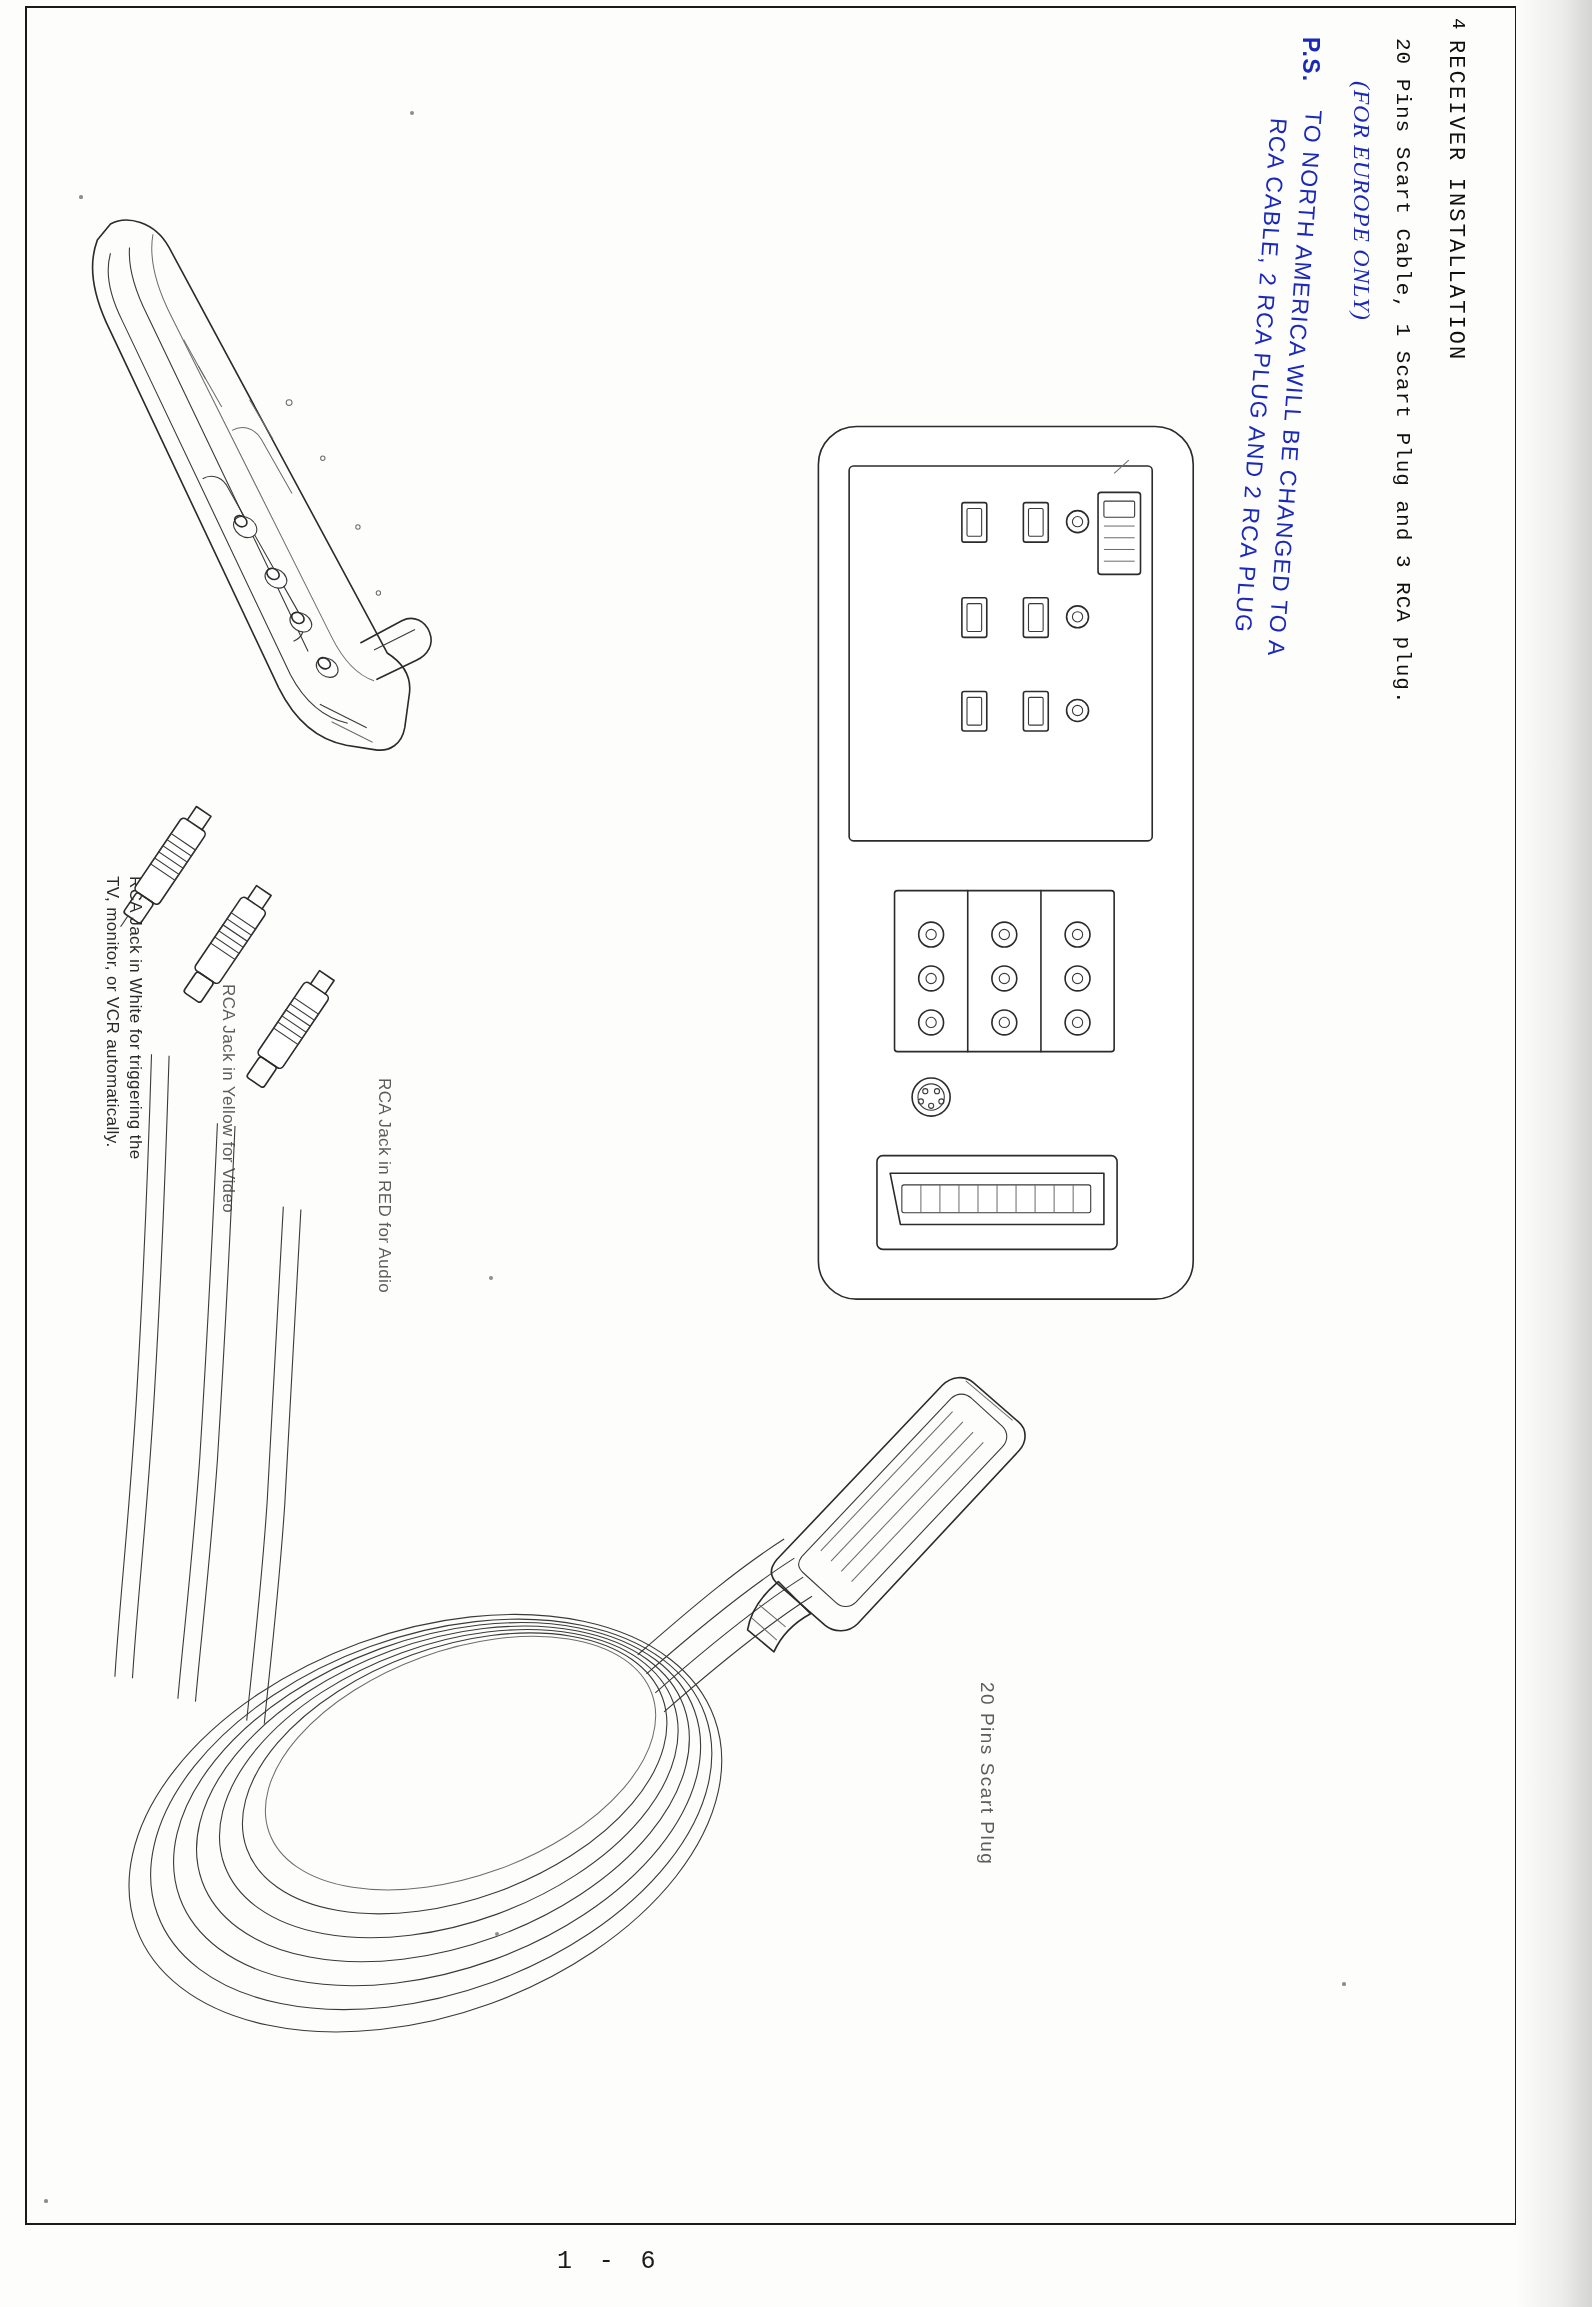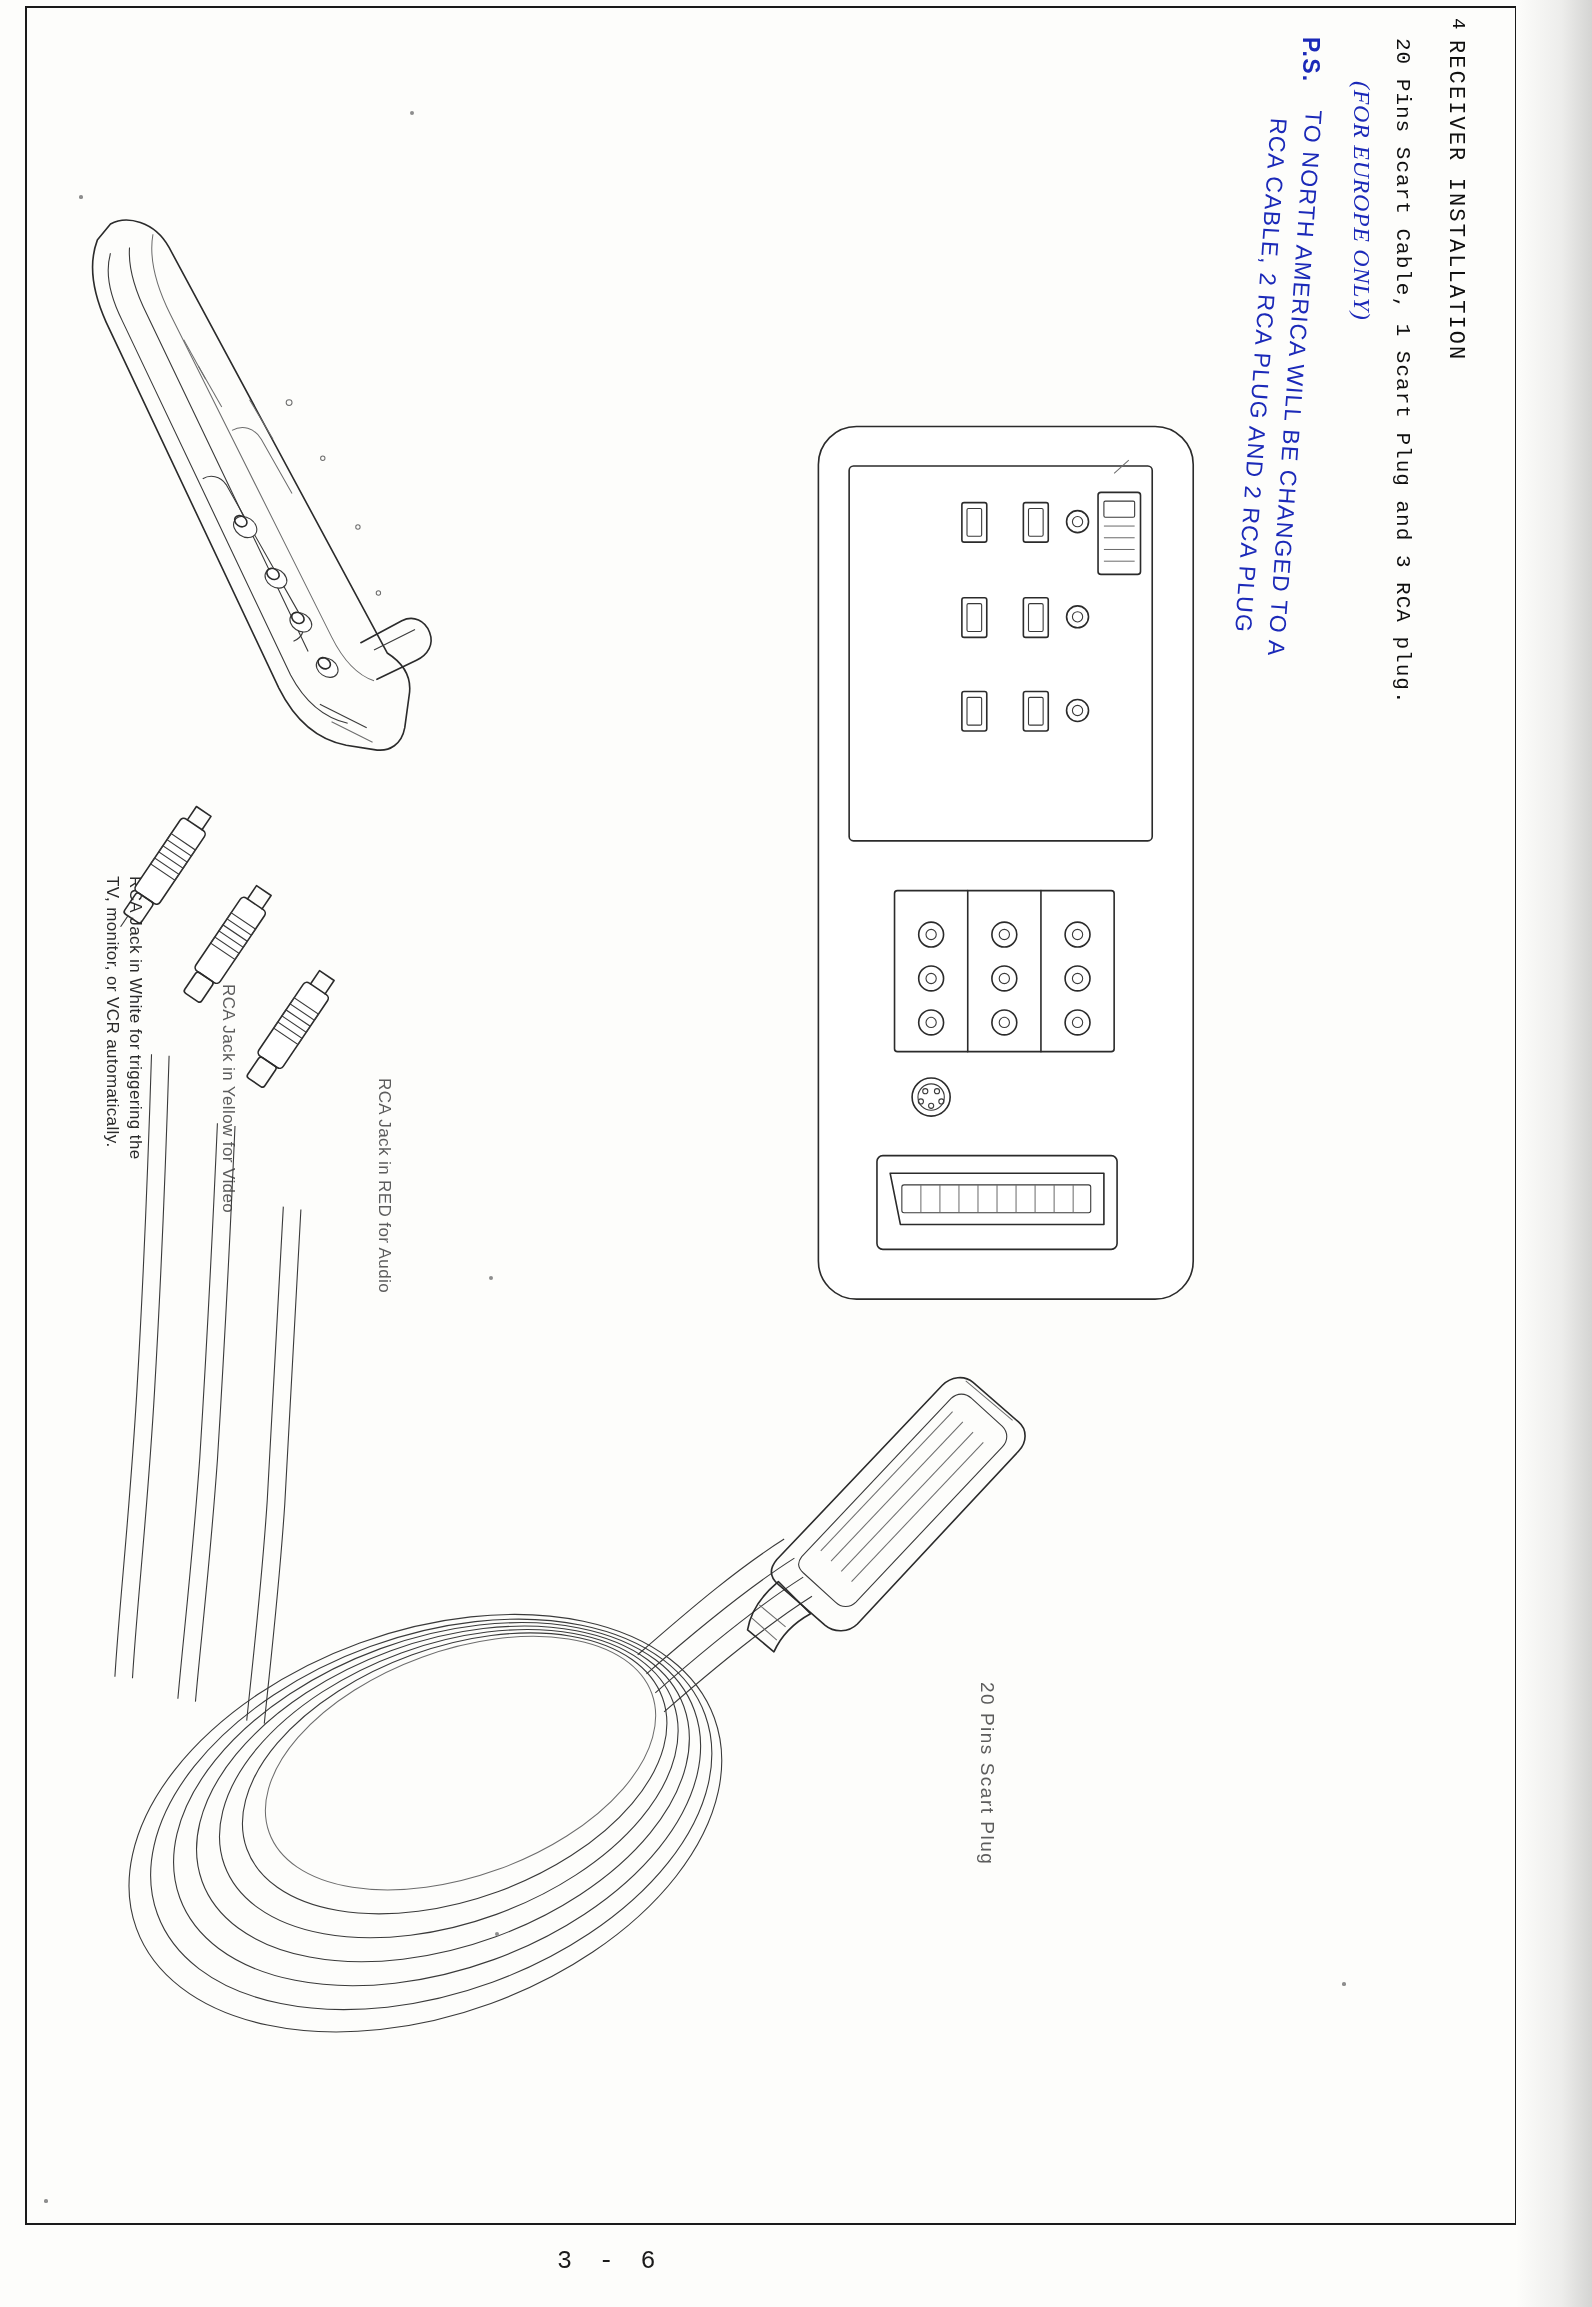--- a/index.html
+++ b/index.html
@@ -138,21 +138,21 @@
 
   <div class="rot caption" style="left:146px; top:876px;">RCA Jack in White for triggering the</div>
   <div class="rot caption" style="left:123px; top:876px;">TV, monitor, or VCR automatically.</div>
 
   <div class="rot caption caption-faint" style="left:239px; top:984px;">RCA Jack in Yellow for Video</div>
 
   <div class="rot caption caption-faint" style="left:395px; top:1078px;">RCA Jack in RED for Audio</div>
 
   <div class="rot caption caption-faint" style="left:998px; top:1682px; font-size:19px; letter-spacing:1.5px;">20 Pins Scart Plug</div>
 
-  <div class="pagenum">3 - 6</div>
+  <div class="pagenum">1 - 6</div>
 
   <svg class="art" style="left:59px; top:183px;" width="469" height="754" viewBox="0 0 640 1030">
 
     <path class="ln" d="M 52 78 C 40 110, 46 150, 64 190 L 300 690 C 320 730, 350 760, 392 768 L 430 774 C 452 778, 468 766, 472 744 L 478 700 C 482 676, 470 656, 448 642 L 150 88 C 130 52, 92 44, 70 56 Z"></path>
 
     <path class="ln-thin" d="M 70 96 C 62 124, 70 156, 86 188 L 316 672 C 334 706, 360 730, 394 738"></path>
     <path class="ln-thin" d="M 96 88 C 94 116, 104 148, 120 180 L 340 640"></path>
 
     <path class="ln-faint" d="M 128 70 C 122 104, 132 140, 152 180 L 372 620 C 388 652, 406 672, 430 680"></path>
 

